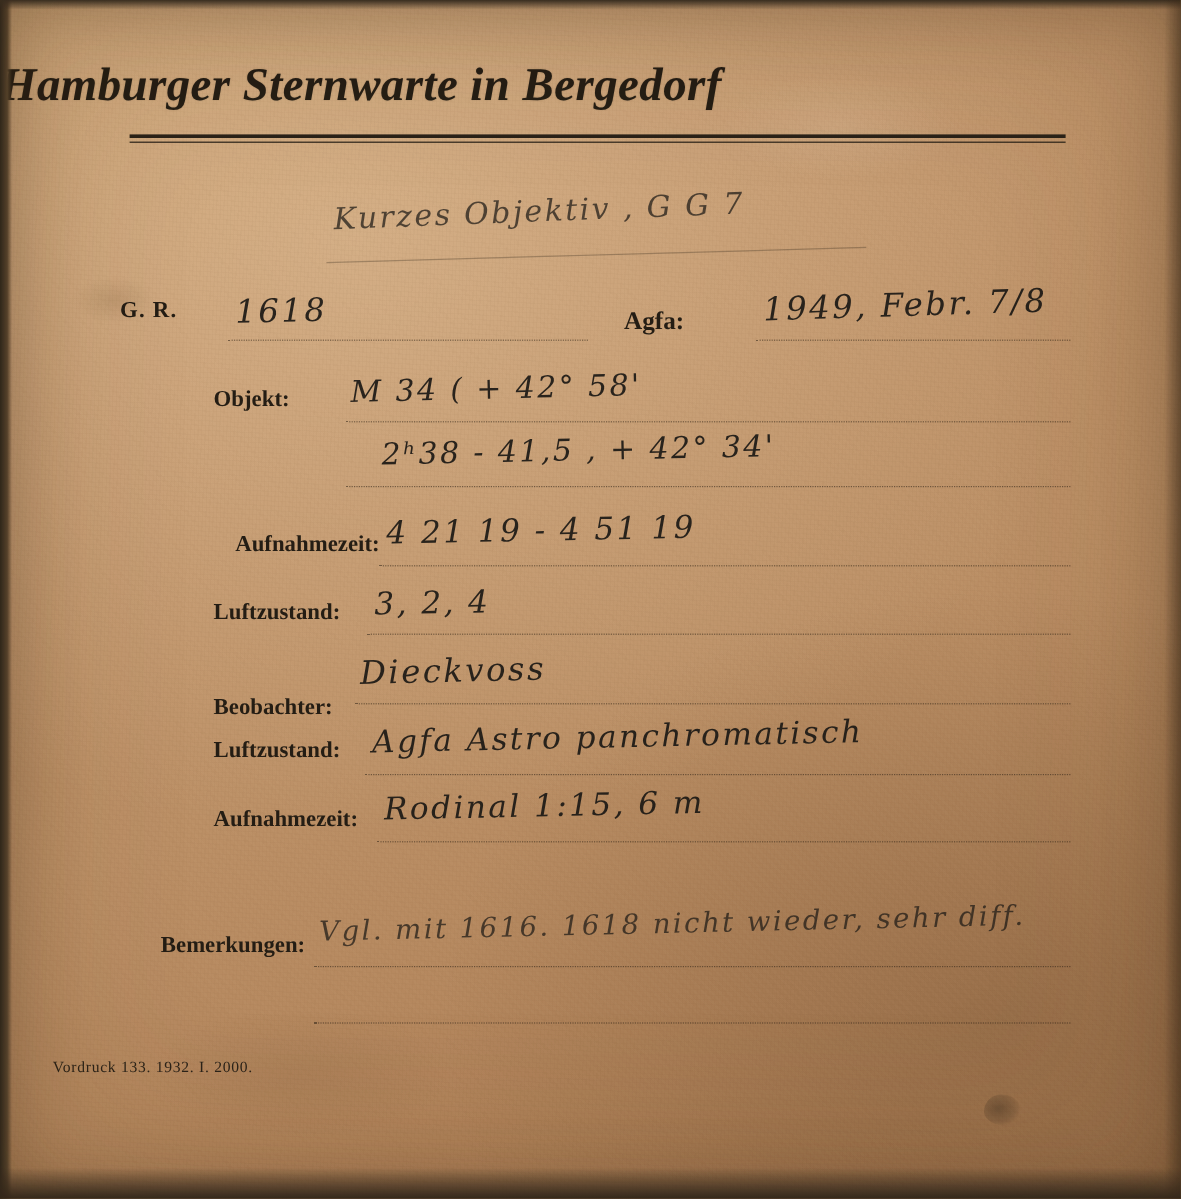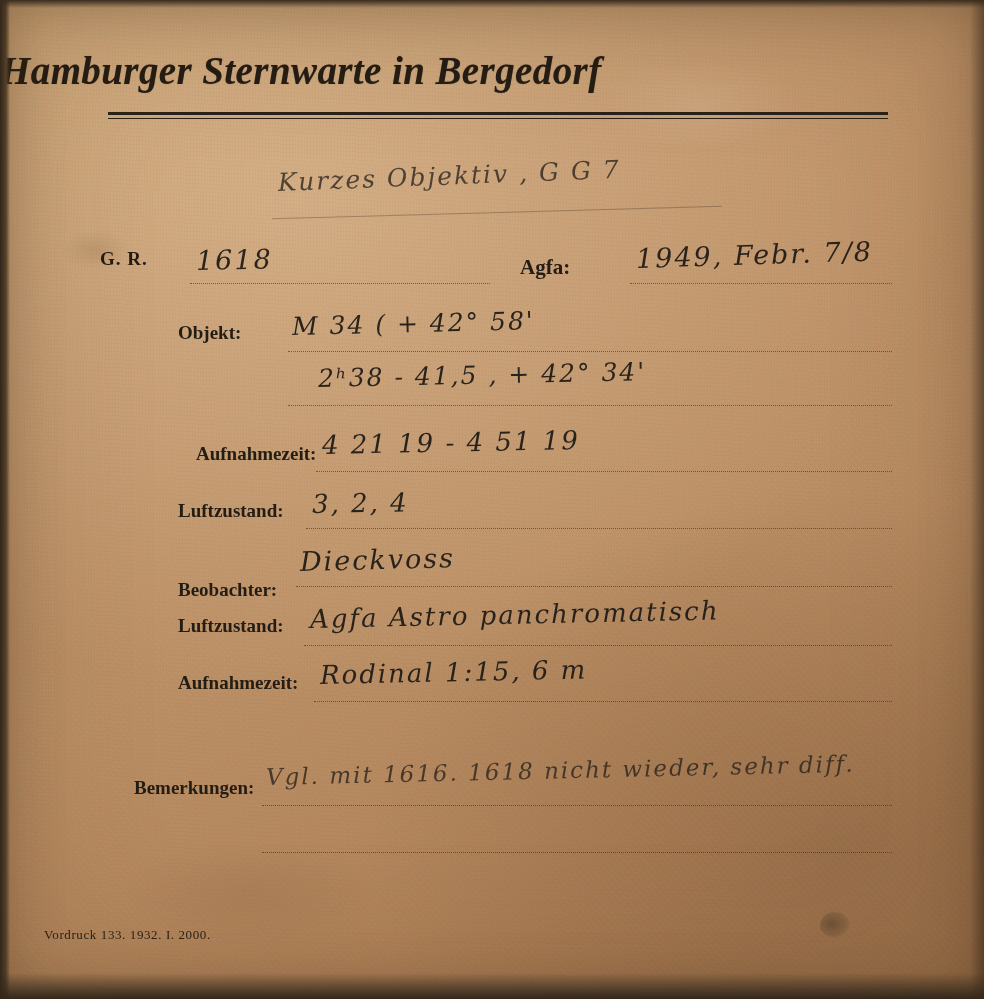--- a/index.html
+++ b/index.html
@@ -109,21 +109,21 @@
     border-bottom: 1px dotted rgba(45,35,22,0.55);
   }
   .solidline {
     position: absolute;
     height: 1px;
     background: rgba(45,35,22,0.45);
   }
 
   #footer {
     position: absolute;
-    left: 44px; top: 927px;
+    left: 44px; top: 881px;
     font-family: "Liberation Serif", serif;
     font-size: 13px;
     letter-spacing: 0.6px;
     color: #2b2319;
   }
 
   
   .hand {
     position: absolute;
     font-family: "DejaVu Sans", sans-serif;

